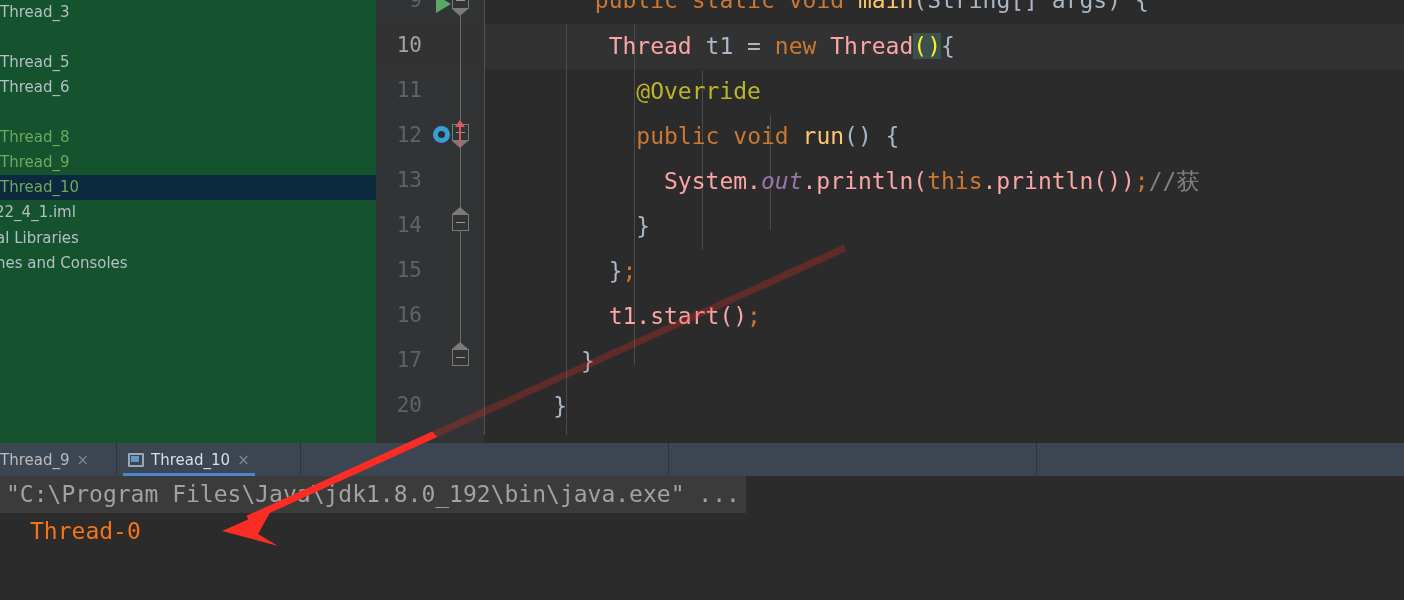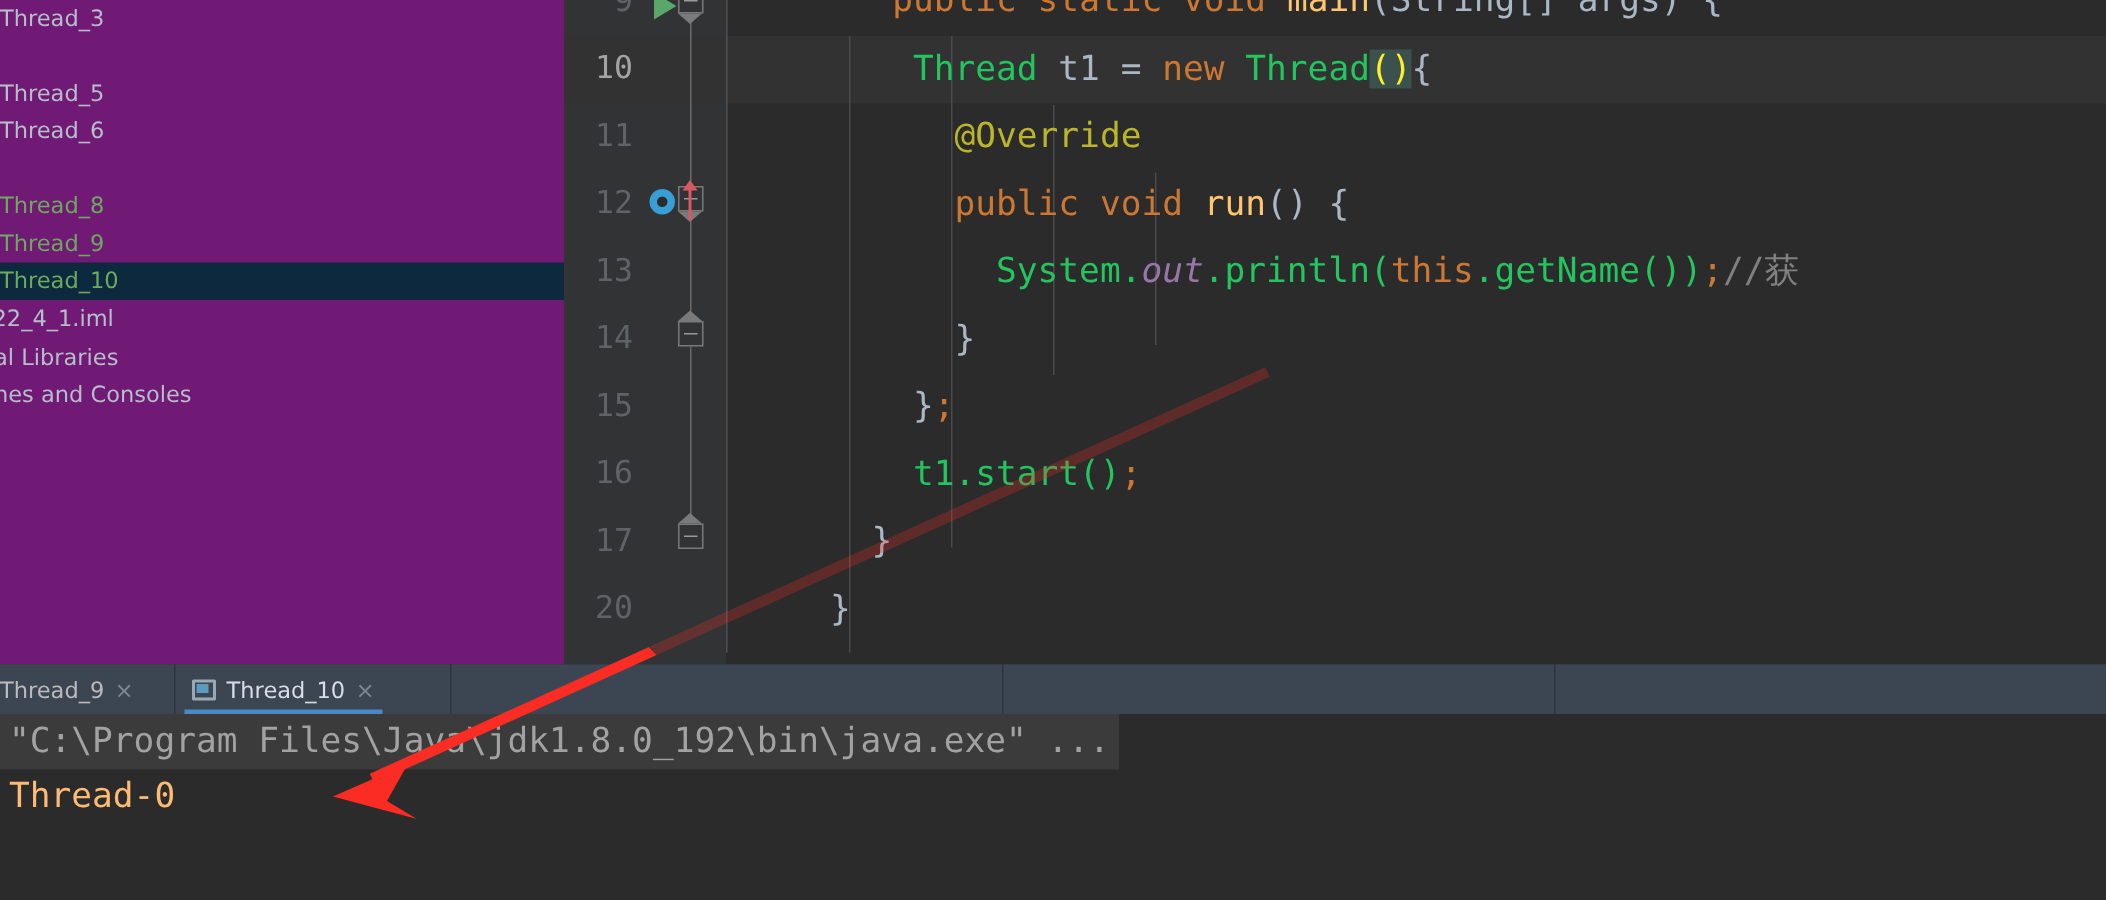--- a/index.html
+++ b/index.html
@@ -10,21 +10,21 @@
     width: 1404px; height: 600px;
     overflow: hidden;
     font-family: "DejaVu Sans", sans-serif;
     position: relative;
   }
   #root { position: absolute; inset: 0; }
 
   
   #project-panel {
     position: absolute; left: 0; top: 0; width: 376px; height: 443px;
-    background: #701a75;
+    background: #14532d;
     overflow: hidden;
   }
   .tree-row {
     height: 25px; line-height: 25px;
     font-size: 15px;
     white-space: nowrap;
     padding-left: 0px;
     color: #a4b1c0;
   }
   .tree-row .lbl { position: relative; left: 0px; }
@@ -56,21 +56,21 @@
     position: absolute; left: 108px; right: 0;
     height: 45px; line-height: 45px;
     font-size: 23px;
     white-space: pre;
     color: #a9b7c6;
   }
   .caretline { background: #323232; }
 
   
   .kw   { color: #cc7832; }      
-  .typ  { color: #22c55e; text-align: center; }
+  .typ  { color: #fca5a5; text-align: center; }
   .ann  { color: #bbb529; }      
   .mth  { color: #ffc66d; }      
   .fld  { color: #9876aa; font-style: italic; } 
   .punc { color: #a9b7c6; }
   .semi { color: #cc7832; }
   .cmt  { color: #808080; }
   .brk-hl { background: #3b514d; color: #ffef28; }
 
   
   .iguide {
@@ -152,21 +152,21 @@
   }
   .cline {
     position: absolute; left: 0;
     height: 37px; line-height: 37px;
     font-size: 23px; white-space: pre;
     color: #a9a9a9;
   }
   .cline.cmdline {
     background: #3b3b3b; color: #a2a2a2;
   }
-  .cline.out { color: #fdba74; }
+  .cline.out { color: #f97316; margin-left: 24px; }
 
   
   #annotation {
     position: absolute; inset: 0; pointer-events: none;
   }
 </style>
 </head>
 <body>
 
 <div id="root">
@@ -226,21 +226,21 @@
     <div class="ln" style="top:393px">20</div>
 
     <div class="codeline" style="top:-22px"><span style="color:transparent">        </span><span class="kw">public</span> <span class="kw">static</span> <span class="kw">void</span> <span class="mth">main</span><span class="punc">(String[] args) {</span></div>
 
     <div class="codeline" style="top:24px"><span style="color:transparent">         </span><span class="typ">Thread</span><span class="punc"> t1 = </span><span class="kw">new</span><span class="typ"> Thread</span><span class="brk-hl">()</span><span class="punc">{</span></div>
 
     <div class="codeline" style="top:69px"><span style="color:transparent">           </span><span class="ann">@Override</span></div>
 
     <div class="codeline" style="top:114px"><span style="color:transparent">           </span><span class="kw">public</span> <span class="kw">void</span> <span class="mth">run</span><span class="punc">() {</span></div>
 
-    <div class="codeline" style="top:159px"><span style="color:transparent">             </span><span class="typ">System.</span><span class="fld">out</span><span class="typ">.println(</span><span class="kw">this</span><span class="typ">.getName())</span><span class="semi">;</span><span class="cmt">//获</span></div>
+    <div class="codeline" style="top:159px"><span style="color:transparent">             </span><span class="typ">System.</span><span class="fld">out</span><span class="typ">.println(</span><span class="kw">this</span><span class="typ">.println())</span><span class="semi">;</span><span class="cmt">//获</span></div>
 
     <div class="codeline" style="top:204px"><span style="color:transparent">           </span><span class="punc">}</span></div>
 
     <div class="codeline" style="top:249px"><span style="color:transparent">         </span><span class="punc">}</span><span class="semi">;</span></div>
 
     <div class="codeline" style="top:294px"><span style="color:transparent">         </span><span class="typ">t1.start()</span><span class="semi">;</span></div>
 
     <div class="codeline" style="top:339px"><span style="color:transparent">       </span><span class="punc">}</span></div>
 
     <div class="codeline" style="top:384px"><span style="color:transparent">     </span><span class="punc">}</span></div>

